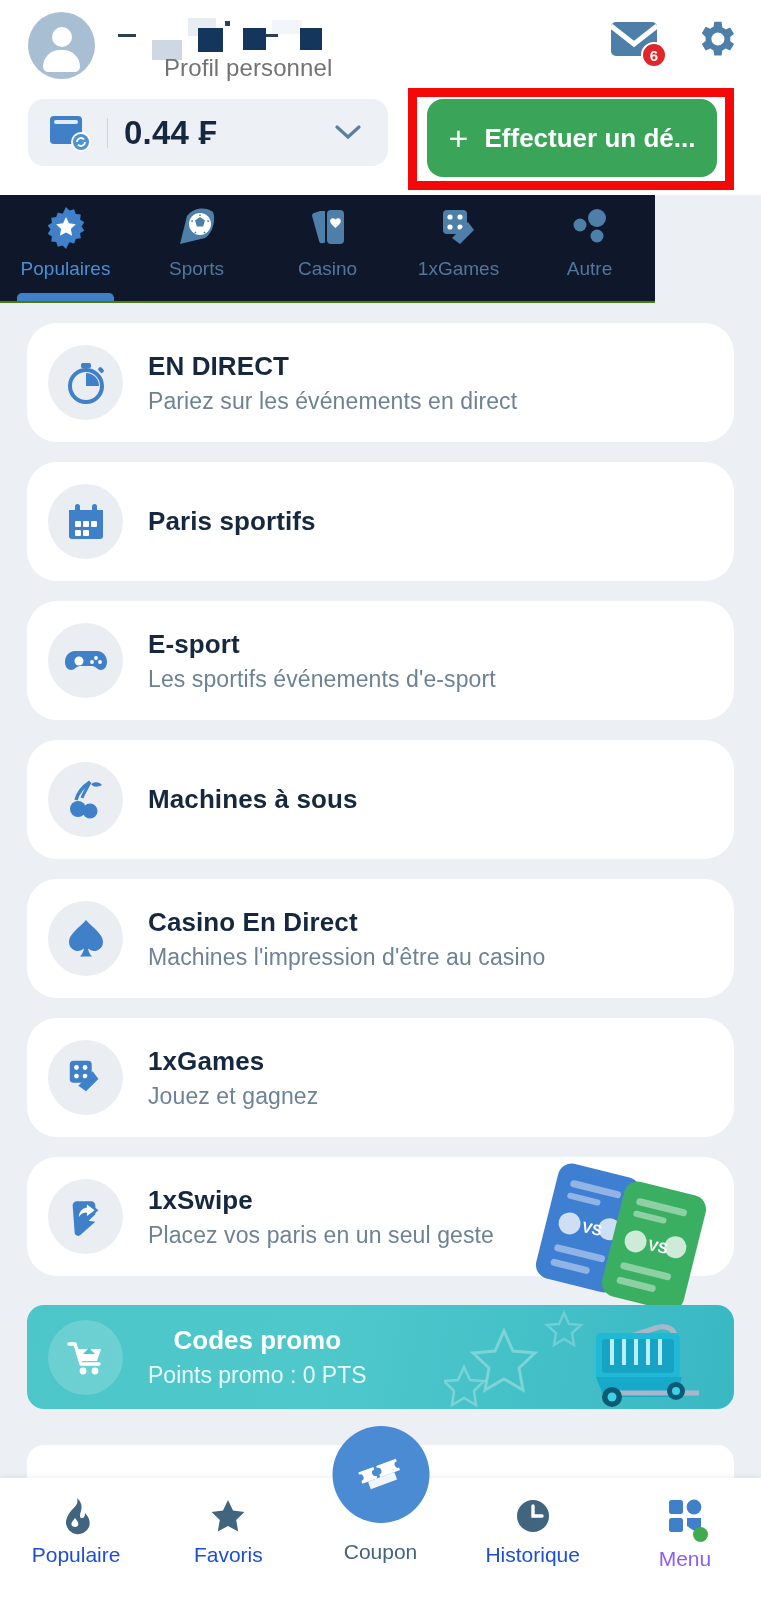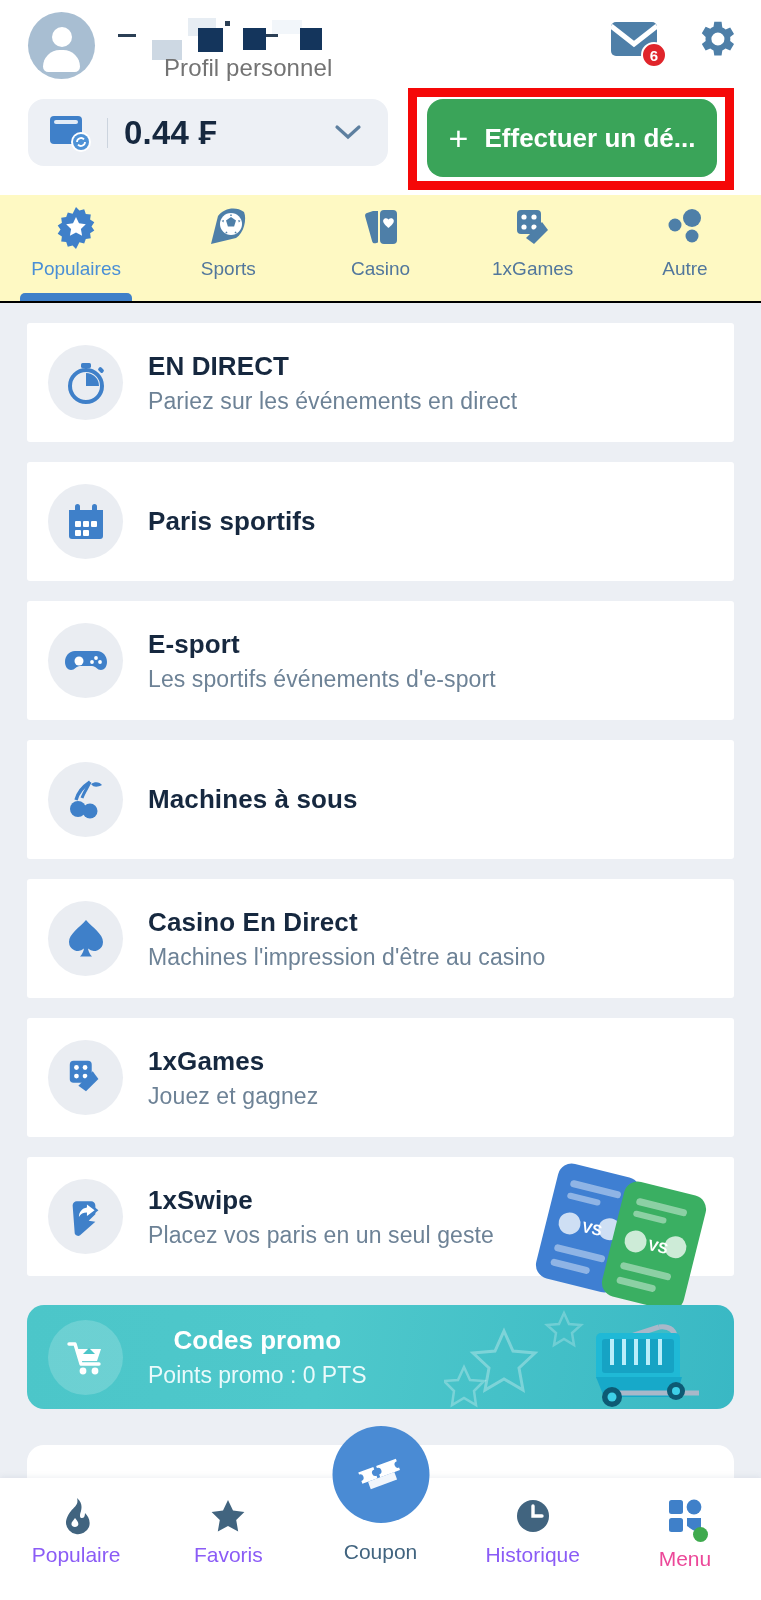--- a/index.html
+++ b/index.html
@@ -75,41 +75,41 @@
     position: absolute; left: 427px; top: 99px;
     width: 290px; height: 78px; border-radius: 16px;
     background: #3aa459; color: #fff;
     display: flex; align-items: center; justify-content: center; gap: 16px;
     font-size: 26px; font-weight: bold; white-space: nowrap; overflow: hidden;
   }
   .plus-glyph { font-size: 34px; font-weight: 400; line-height: 1; }
 
   
   .tabs {
-    position: absolute; top: 195px; left: 0; width: 761px; height: 108px;
-    background: #fef9c3; display: flex; align-items: flex-start;
-    border-bottom: 2px solid #000000;
+    position: absolute; top: 195px; left: 0; width: 655px; height: 108px;
+    background: #0f172a; display: flex; align-items: flex-start;
+    border-bottom: 2px solid #4d7c0f;
   }
   .tab {
     flex: 1; height: 100%; display: flex; flex-direction: column;
     align-items: center; justify-content: flex-start; padding-top: 11px;
     position: relative;
   }
   .tab-label { font-size: 19px; color: #52779c; margin-top: 8px; }
   .tab.active .tab-label { color: #4a8fd6; }
   .tab-underline {
     position: absolute; bottom: 0; left: 13%; width: 74%; height: 8px;
     background: #3f80c9; border-radius: 5px 5px 0 0;
   }
 
   
   .list { position: absolute; top: 305px; left: 0; width: 761px; bottom: 0; }
   .card {
     position: absolute; left: 27px; width: 707px; height: 119px;
-    background: #fff; border-radius: 3px;
+    background: #fff; border-radius: 30px;
     display: flex; align-items: center;
   }
   .card-icon {
     width: 75px; height: 75px; border-radius: 50%;
     background: #eaedf2; margin-left: 21px;
     display: flex; align-items: center; justify-content: center; flex: none;
   }
   .card-text { margin-left: 25px; }
   .card-title { font-size: 26px; color: #16283f; font-weight: bold; letter-spacing: 0.1px; }
   .card-sub { font-size: 23px; color: #6d8296; margin-top: 6px; letter-spacing: 0.1px; }
@@ -154,22 +154,22 @@
   
   .bottomnav {
     position: absolute; bottom: 0; left: 0; width: 761px; height: 122px;
     background: #fff; display: flex; align-items: flex-start;
     box-shadow: 0 -1px 6px rgba(80,100,130,.10);
   }
   .bnav-item {
     flex: 1; display: flex; flex-direction: column;
     align-items: center; justify-content: flex-start; padding-top: 18px;
   }
-  .bnav-label { font-size: 21px; color: #8b5cf6; margin-top: 7px; }
-  .bnav-item.accent .bnav-label { color: #ec4899; text-align: center; }
+  .bnav-label { font-size: 21px; color: #1d4ed8; margin-top: 7px; }
+  .bnav-item.accent .bnav-label { color: #8b5cf6; text-align: center; }
   .coupon-fab {
     position: absolute; left: 50%; transform: translateX(-50%);
     top: -52px; width: 97px; height: 97px; border-radius: 50%;
     background: #4a8bd4; display: flex; align-items: center; justify-content: center;
     z-index: 5;
   }
   .coupon-slot { position: relative; flex: 1; }
   .coupon-label {
     position: absolute; left: 50%; transform: translateX(-50%);
     top: 62px; font-size: 21px; color: #41647f; white-space: nowrap;

